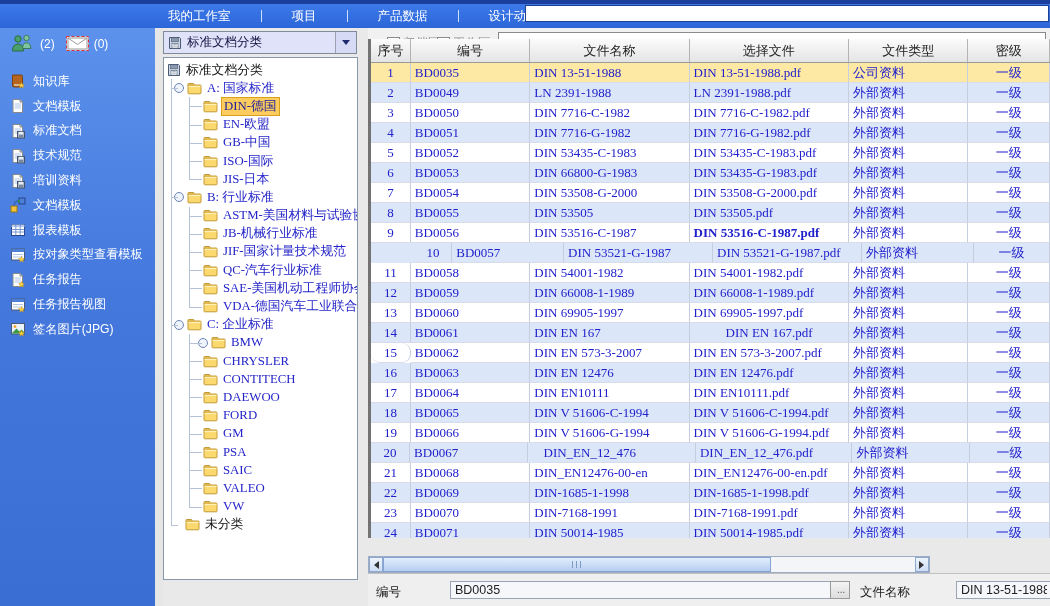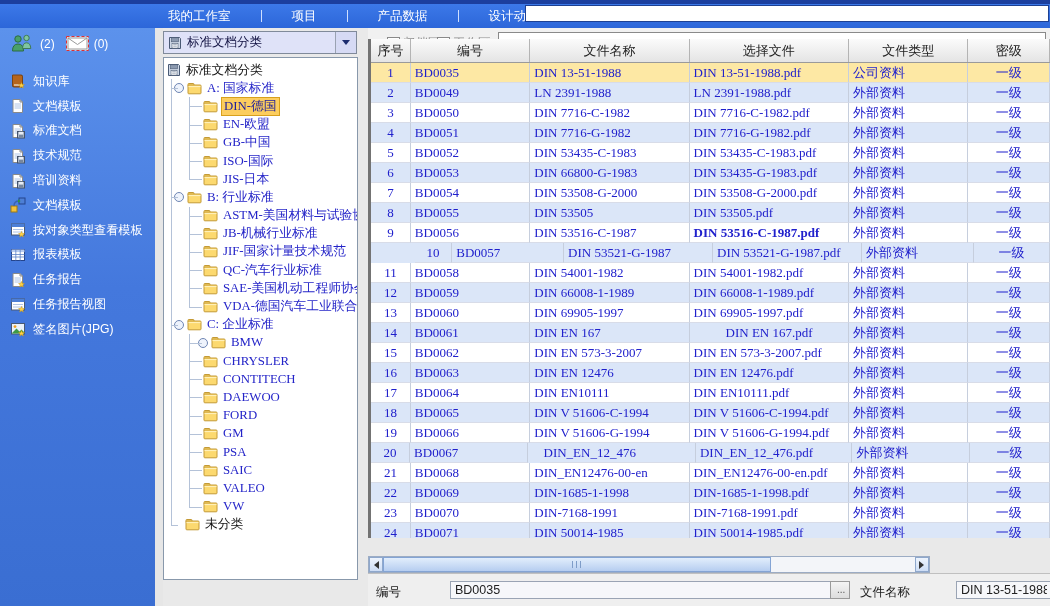--- a/index.html
+++ b/index.html
@@ -219,37 +219,37 @@
               <rect x="9" y="1" width="6" height="6" fill="#4d7fd6" stroke="#24448c"></rect>
               <path d="M4 9 C4 4.5 7 4 9 4" fill="none" stroke="#3a62b0" stroke-width="1.4"></path>
               <path d="M8 2.2 L10.6 4 L8 5.8 Z" fill="#2c9a3c"></path>
             </svg>
           </span>
           <span class="lbl">文档模板</span>
         </div>
         <div class="side-item">
           <span class="icon16">
             <svg width="16" height="16" viewBox="0 0 16 16">
+              <rect x="1.5" y="2.5" width="13" height="11" fill="#fff" stroke="#24448c"></rect>
+              <rect x="1.5" y="2.5" width="13" height="2.6" fill="#b8ccf0"></rect>
+              <path d="M1.5 7.5 H14.5 M1.5 10 H14.5 M5.8 2.5 V13.5 M10.2 2.5 V13.5" stroke="#5c82c8" stroke-width="0.8"></path>
+            </svg>
+          </span>
+          <span class="lbl">报表模板</span>
+        </div>
+        <div class="side-item">
+          <span class="icon16">
+            <svg width="16" height="16" viewBox="0 0 16 16">
               <rect x="1.5" y="2" width="13" height="11" fill="#fff" stroke="#4a5a74"></rect>
               <rect x="1.5" y="2" width="13" height="3" fill="#4d7fd6"></rect>
               <path d="M3 7.5 H13 M3 10 H13" stroke="#9db6e0" stroke-width="0.8"></path>
               <path d="M11.5 9.5 12.3 11.4 14.4 11.6 12.8 12.9 13.3 15 11.5 13.8 9.7 15 10.2 12.9 8.6 11.6 10.7 11.4 Z" fill="#ffd24a" stroke="#c8960c" stroke-width="0.5"></path>
             </svg>
           </span>
           <span class="lbl">按对象类型查看模板</span>
-        </div>
-        <div class="side-item">
-          <span class="icon16">
-            <svg width="16" height="16" viewBox="0 0 16 16">
-              <rect x="1.5" y="2.5" width="13" height="11" fill="#fff" stroke="#24448c"></rect>
-              <rect x="1.5" y="2.5" width="13" height="2.6" fill="#b8ccf0"></rect>
-              <path d="M1.5 7.5 H14.5 M1.5 10 H14.5 M5.8 2.5 V13.5 M10.2 2.5 V13.5" stroke="#5c82c8" stroke-width="0.8"></path>
-            </svg>
-          </span>
-          <span class="lbl">报表模板</span>
         </div>
         <div class="side-item">
           <span class="icon16">
             <svg width="16" height="16" viewBox="0 0 16 16">
               <path d="M3 1.5 H10 L12.5 4 V14.5 H3 Z" fill="#fff" stroke="#8a8a8a"></path>
               <path d="M10 1.5 V4 H12.5" fill="none" stroke="#8a8a8a"></path>
               <path d="M4.6 6 H11 M4.6 8 H11 M4.6 10 H11" stroke="#9db6e0" stroke-width="0.8"></path>
               <path d="M11.5 9.5 12.3 11.4 14.4 11.6 12.8 12.9 13.3 15 11.5 13.8 9.7 15 10.2 12.9 8.6 11.6 10.7 11.4 Z" fill="#ffd24a" stroke="#c8960c" stroke-width="0.5"></path>
             </svg>
           </span>
@@ -743,21 +743,21 @@
         </div>
         <div class="trow alt">
           <div class="tcell center" style="width: 40px;">14</div>
           <div class="tcell" style="width: 120px;">BD0061</div>
           <div class="tcell" style="width: 160px;">DIN EN 167</div>
           <div class="tcell" style="width: 160px; padding-left: 36px;">DIN EN 167.pdf</div>
           <div class="tcell" style="width: 120px;">外部资料</div>
           <div class="tcell center" style="width: 82px;">一级</div>
         </div>
         <div class="trow">
-          <div class="tcell center" style="width: 40px;">15</div>
+          <div class="tcell center" style="width: 40px; border-radius: 9px;">15</div>
           <div class="tcell" style="width: 120px;">BD0062</div>
           <div class="tcell" style="width: 160px;">DIN EN 573-3-2007</div>
           <div class="tcell" style="width: 160px;">DIN EN 573-3-2007.pdf</div>
           <div class="tcell" style="width: 120px;">外部资料</div>
           <div class="tcell center" style="width: 82px;">一级</div>
         </div>
         <div class="trow alt">
           <div class="tcell center" style="width: 40px;">16</div>
           <div class="tcell" style="width: 120px;">BD0063</div>
           <div class="tcell" style="width: 160px;">DIN EN 12476</div>

